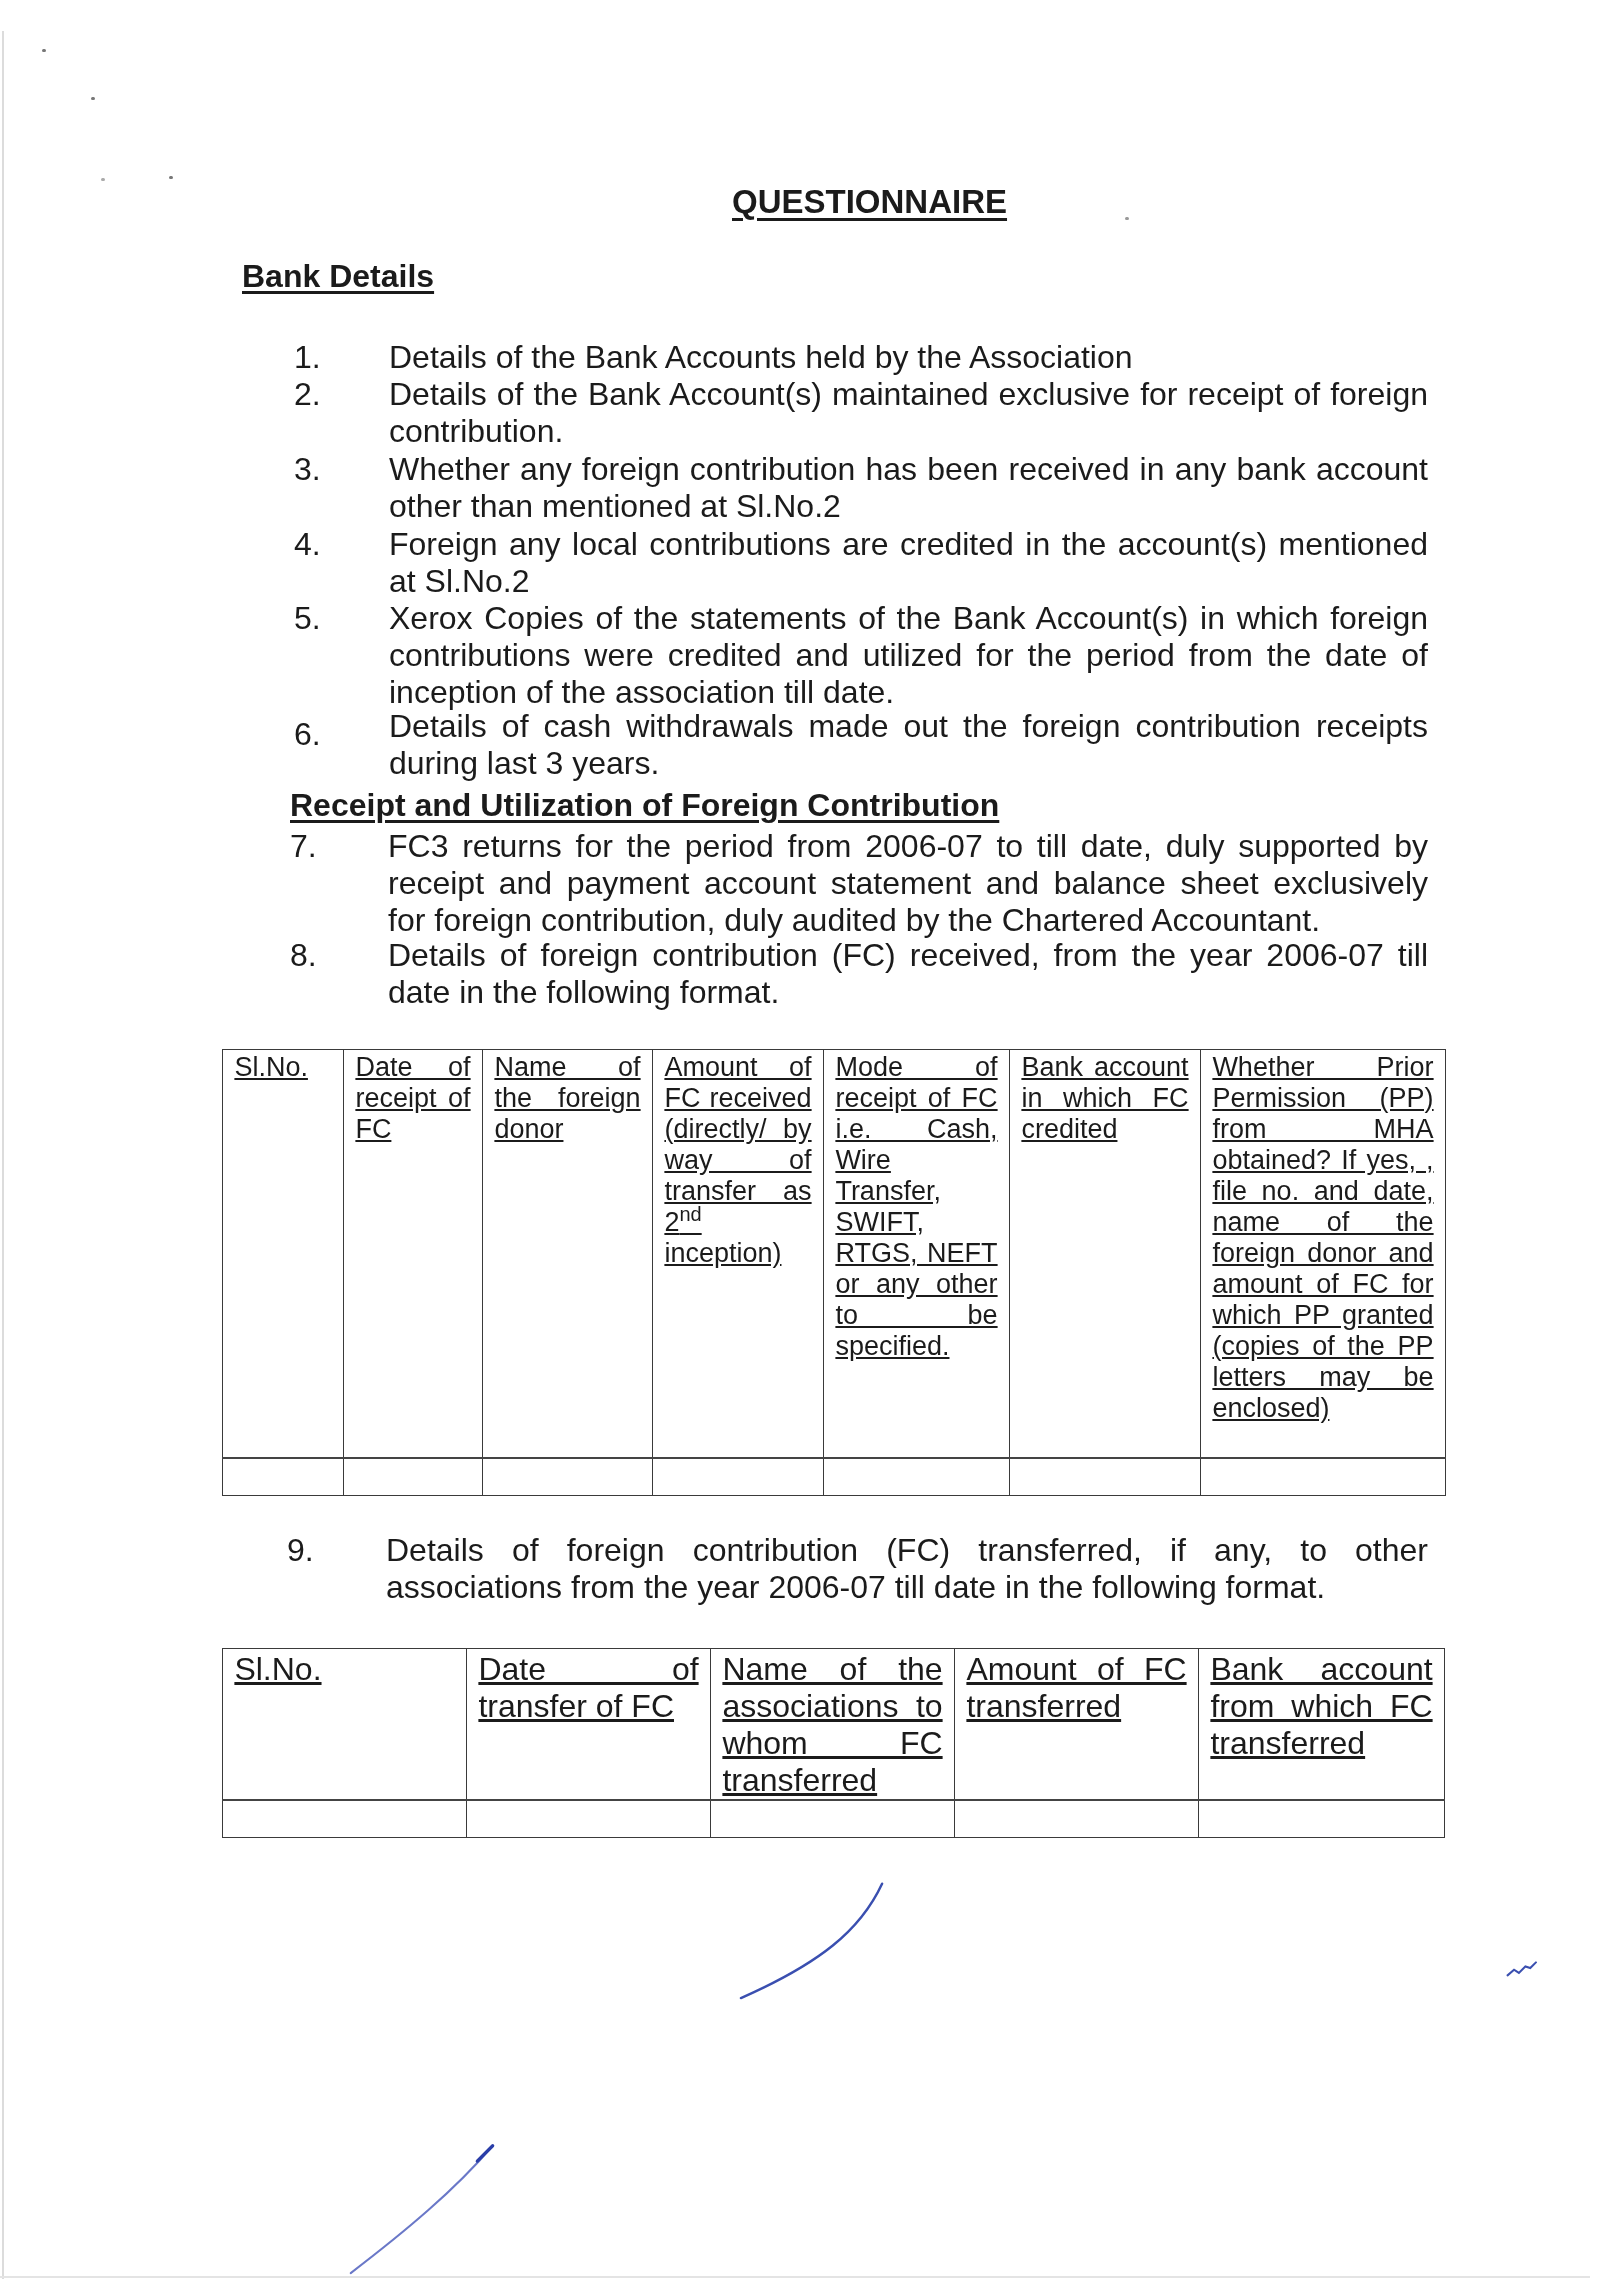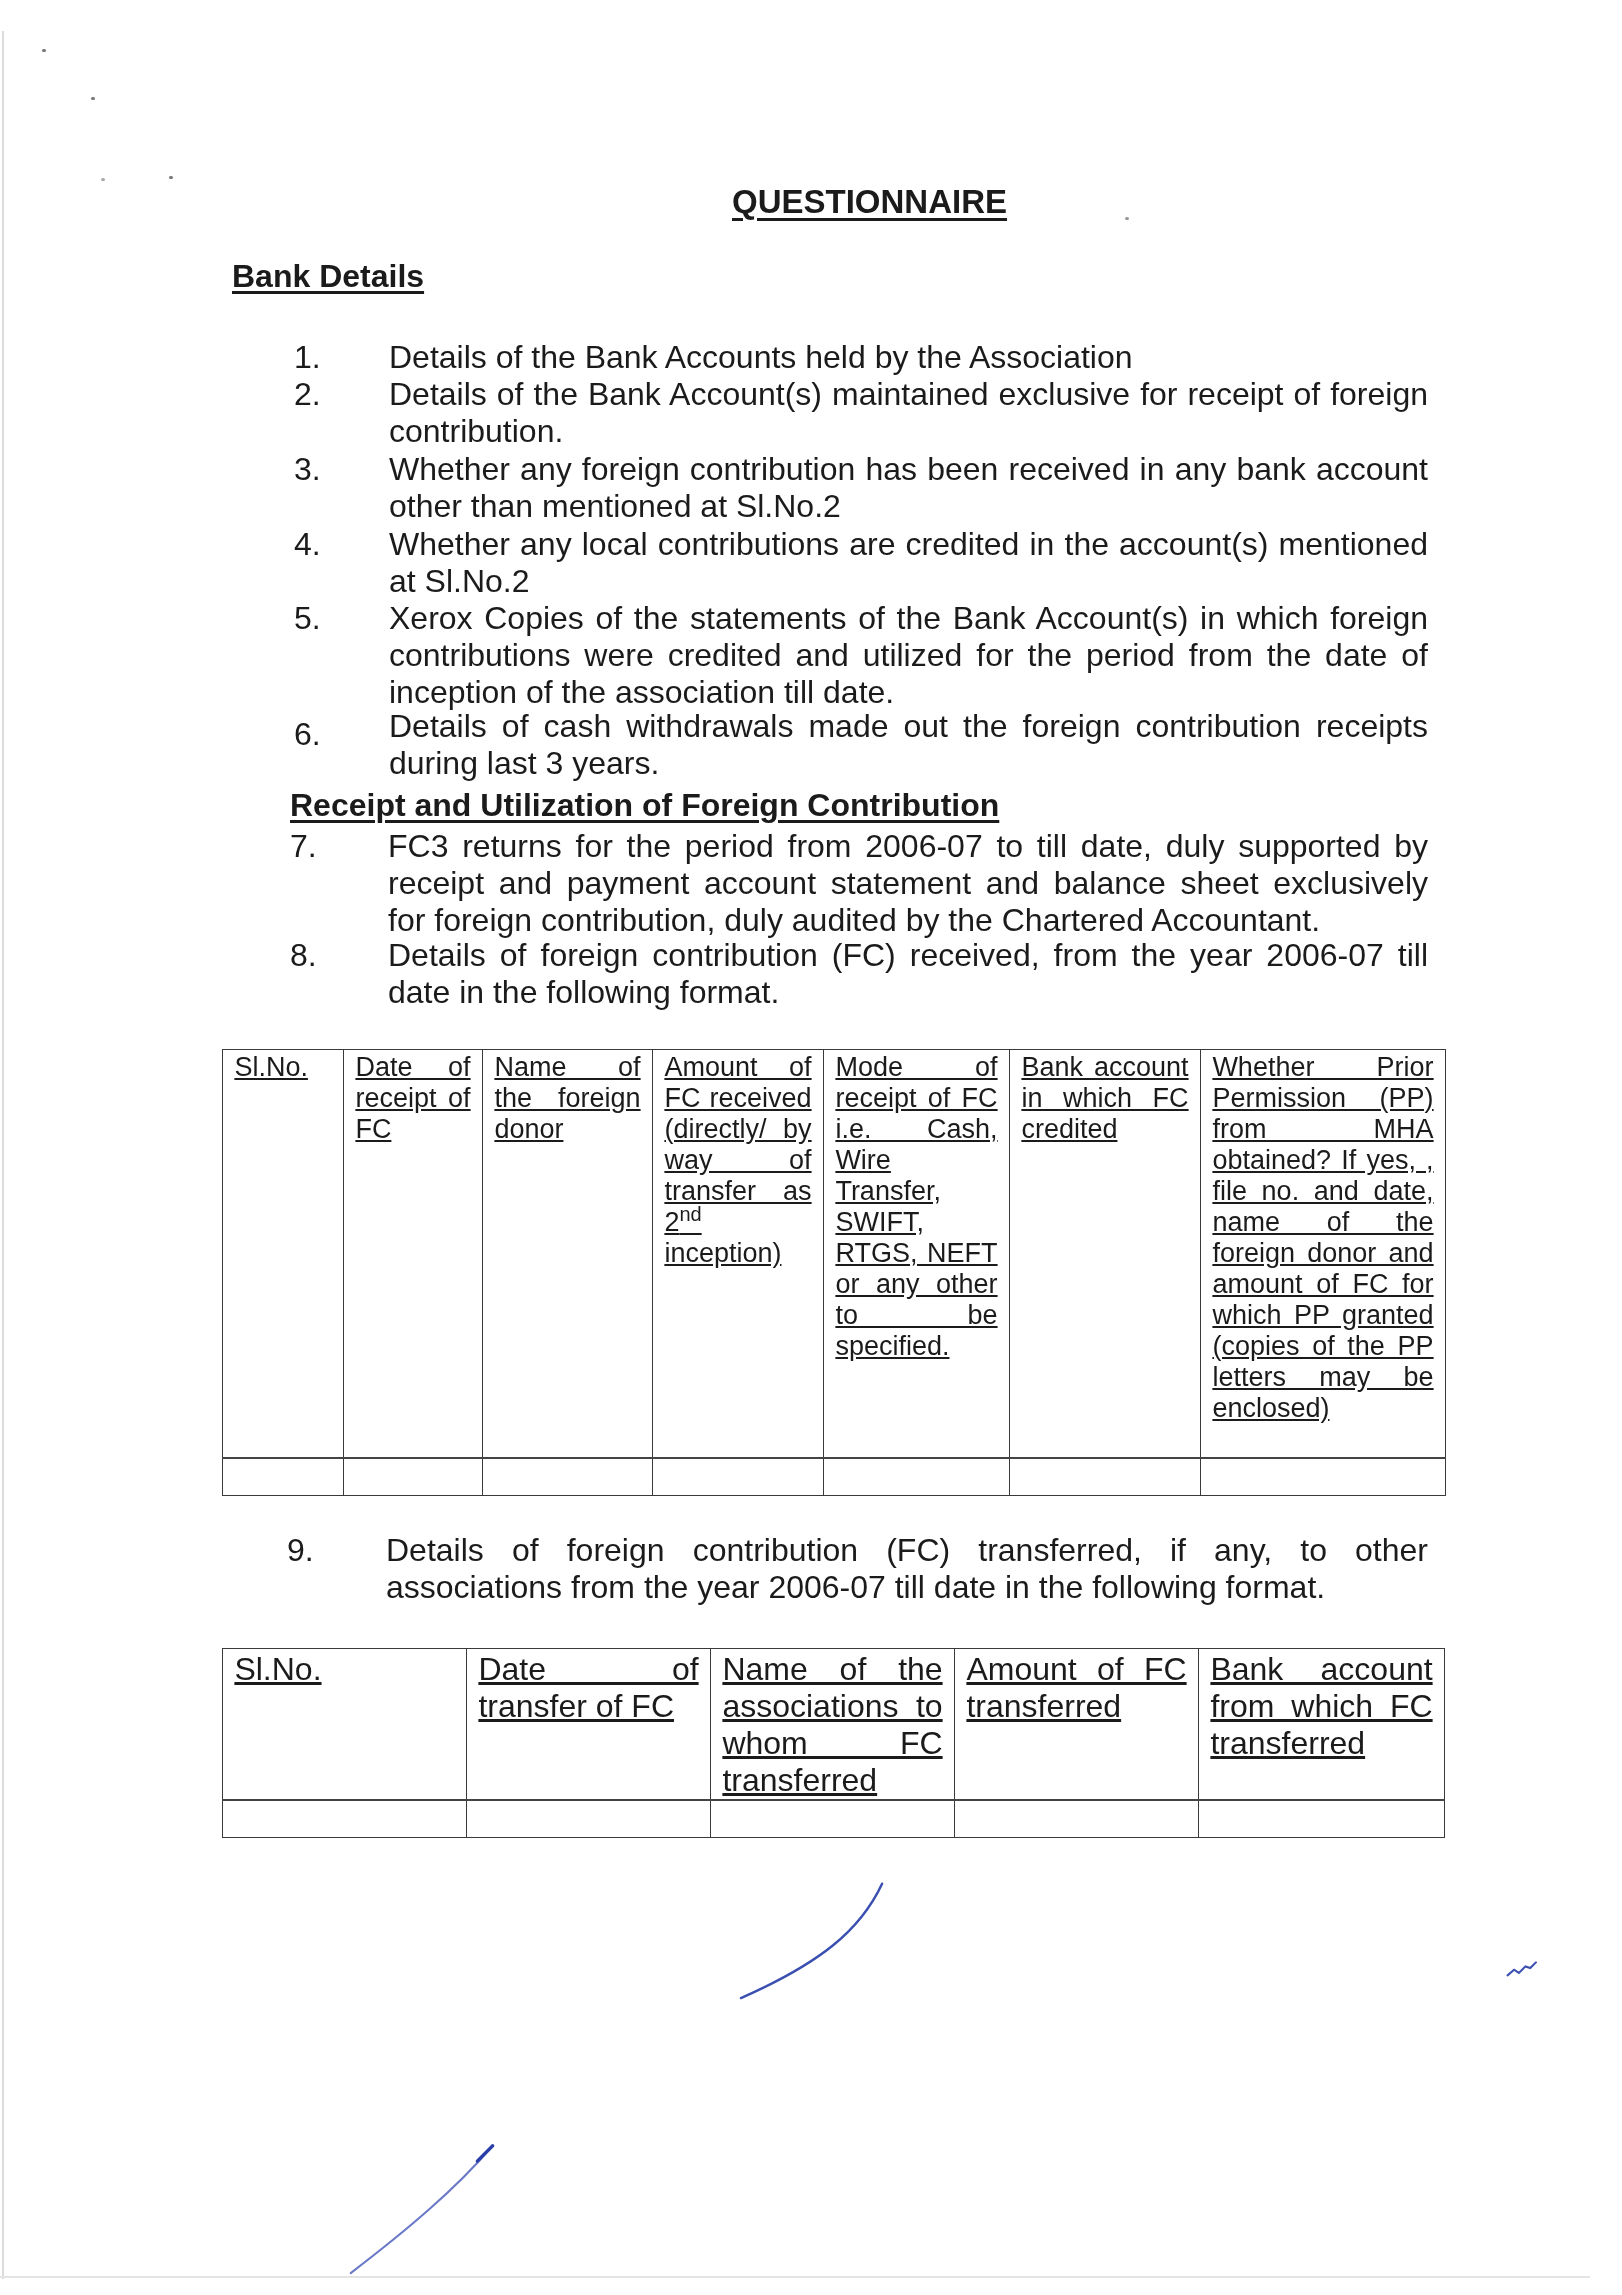--- a/index.html
+++ b/index.html
@@ -30,33 +30,33 @@
 <div class="abs page-edge-left"></div>
 <div class="abs page-edge-bottom"></div>
 <div class="abs speck" style="left:42px;top:49px"></div>
 <div class="abs speck" style="left:91px;top:97px"></div>
 <div class="abs speck" style="left:101px;top:178px;background:#aaa"></div>
 <div class="abs speck" style="left:169px;top:176px"></div>
 <div class="abs speck" style="left:1125px;top:217px;background:#999"></div>
 
 <div class="abs title">QUESTIONNAIRE</div>
 
-<div class="abs section-heading" style="left:232px;top:258px">Bank Details</div>
+<div class="abs section-heading" style="left:242px;top:258px">Bank Details</div>
 
 <div class="abs item-num" style="left:294px;top:339px">1.</div>
 <div class="abs item-text" style="left:389px;top:339px;width:1039px">Details of the Bank Accounts held by the Association</div>
 
 <div class="abs item-num" style="left:294px;top:376px">2.</div>
 <div class="abs item-text" style="left:389px;top:376px;width:1039px">Details of the Bank Account(s) maintained exclusive for receipt of foreign contribution.</div>
 
 <div class="abs item-num" style="left:294px;top:451px">3.</div>
 <div class="abs item-text" style="left:389px;top:451px;width:1039px">Whether any foreign contribution has been received in any bank account other than mentioned at Sl.No.2</div>
 
 <div class="abs item-num" style="left:294px;top:526px">4.</div>
-<div class="abs item-text" style="left:389px;top:526px;width:1039px">Whether any local contributions are credited in the account(s) mentioned at Sl.No.2</div>
+<div class="abs item-text" style="left:389px;top:526px;width:1039px">Foreign any local contributions are credited in the account(s) mentioned at Sl.No.2</div>
 
 <div class="abs item-num" style="left:294px;top:600px">5.</div>
 <div class="abs item-text" style="left:389px;top:600px;width:1039px">Xerox Copies of the statements of the Bank Account(s) in which foreign contributions were credited and utilized for the period from the date of inception of the association till date.</div>
 
 <div class="abs item-num" style="left:294px;top:716px">6.</div>
 <div class="abs item-text" style="left:389px;top:708px;width:1039px">Details of cash withdrawals made out the foreign contribution receipts during last 3 years.</div>
 
 <div class="abs section-heading" style="left:290px;top:787px">Receipt and Utilization of Foreign Contribution</div>
 
 <div class="abs item-num" style="left:290px;top:828px">7.</div>

